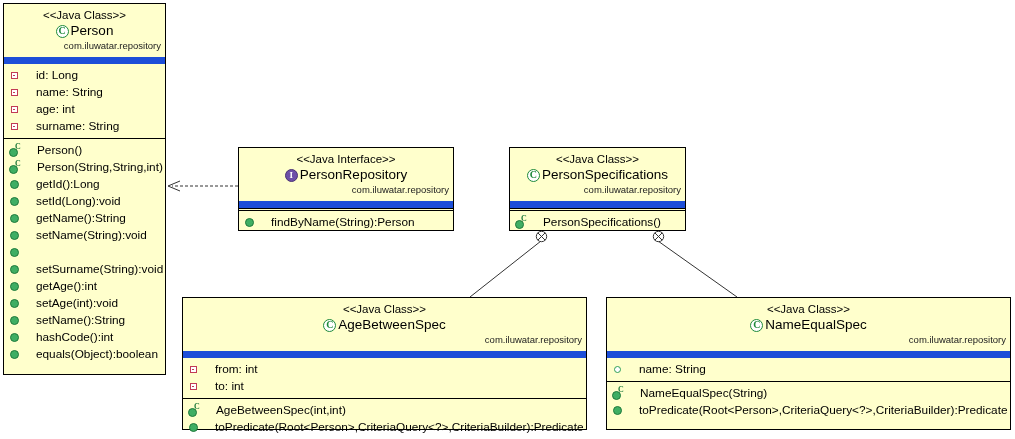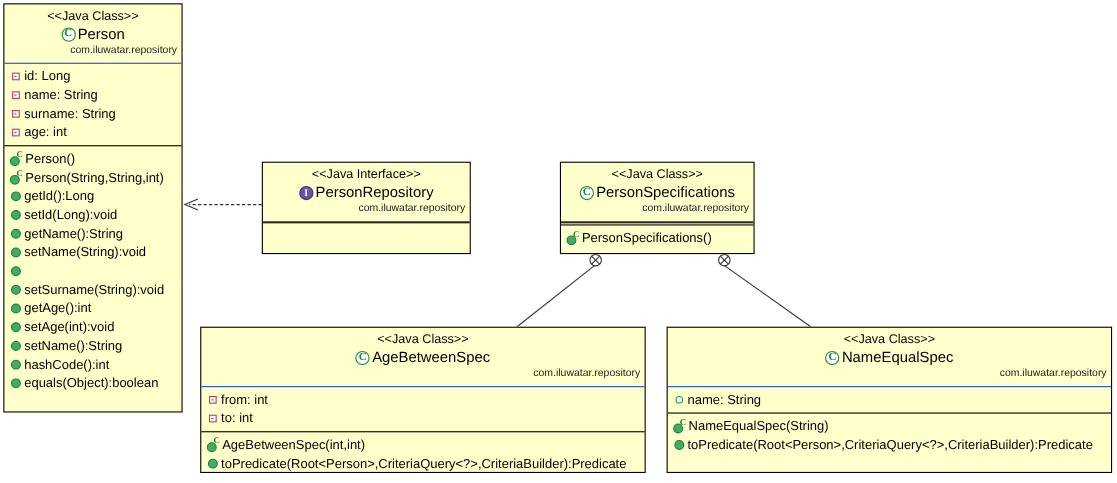--- a/index.html
+++ b/index.html
@@ -28,21 +28,21 @@
     box-sizing: border-box;
     background: #ffffcc;
     border: 1px solid #000000;
     z-index: 2;
   }
 
   .uml-header {
     box-sizing: border-box;
     text-align: center;
     padding: 4px 4px 5px 4px;
-    border-bottom: 1px solid #1d4ed8;
+    border-bottom: 7px solid #1d4ed8;
   }
   .stereotype {
     font-size: 11.5px;
     color: #000000;
     line-height: 14px;
     white-space: nowrap;
   }
   .class-title-line {
     display: flex;
     align-items: center;
@@ -75,21 +75,21 @@
   }
   .uml-section.empty-top {
     border-top: 1px solid #000000;
     padding: 0;
     height: 2px;
   }
 
   .member {
     display: flex;
     align-items: center;
-    gap: 2px;
+    gap: 16px;
     padding: 0 4px 0 5px;
     height: 17px;
     font-size: 11.8px;
     color: #000000;
     white-space: nowrap;
   }
   .member-label { line-height: 17px; }
 
   
   .icon {
@@ -245,25 +245,25 @@
       <div class="member">
         <span class="icon icon-field-private"></span>
         <span class="member-label">id: Long</span>
       </div>
       <div class="member">
         <span class="icon icon-field-private"></span>
         <span class="member-label">name: String</span>
       </div>
       <div class="member">
         <span class="icon icon-field-private"></span>
+        <span class="member-label">age: int</span>
+      </div>
+      <div class="member">
+        <span class="icon icon-field-private"></span>
         <span class="member-label">surname: String</span>
-      </div>
-      <div class="member">
-        <span class="icon icon-field-private"></span>
-        <span class="member-label">age: int</span>
       </div>
     </div>
     <div class="uml-section">
       <div class="member">
         <span class="icon icon-ctor">
             <span class="dot"></span>
             <span class="sup">C</span>
           </span>
         <span class="member-label">Person()</span>
       </div>
@@ -313,30 +313,36 @@
         <span class="icon icon-method"></span>
         <span class="member-label">hashCode():int</span>
       </div>
       <div class="member">
         <span class="icon icon-method"></span>
         <span class="member-label">equals(Object):boolean</span>
       </div>
     </div>
   </div>
 
-  <div class="uml-box" style="left:238px; top:147px; width:190px; height:84px;">
+  <div class="uml-box" style="left:238px; top:147px; width:216px; height:84px;">
     <div class="uml-header">
       <div class="stereotype">&lt;&lt;Java Interface&gt;&gt;</div>
       <div class="class-title-line">
         <span class="icon icon-interface">I</span>
         <span class="class-title">PersonRepository</span>
       </div>
       <div class="pkg">com.iluwatar.repository</div>
     </div>
     <div class="uml-section empty-top"></div>
+    <div class="uml-section">
+      <div class="member">
+        <span class="icon icon-method"></span>
+        <span class="member-label">findByName(String):Person</span>
+      </div>
+    </div>
   </div>
 
   <div class="uml-box" style="left:509px; top:147px; width:177px; height:84px;">
     <div class="uml-header">
       <div class="stereotype">&lt;&lt;Java Class&gt;&gt;</div>
       <div class="class-title-line">
         <span class="icon icon-class">C</span>
         <span class="class-title">PersonSpecifications</span>
       </div>
       <div class="pkg">com.iluwatar.repository</div>

